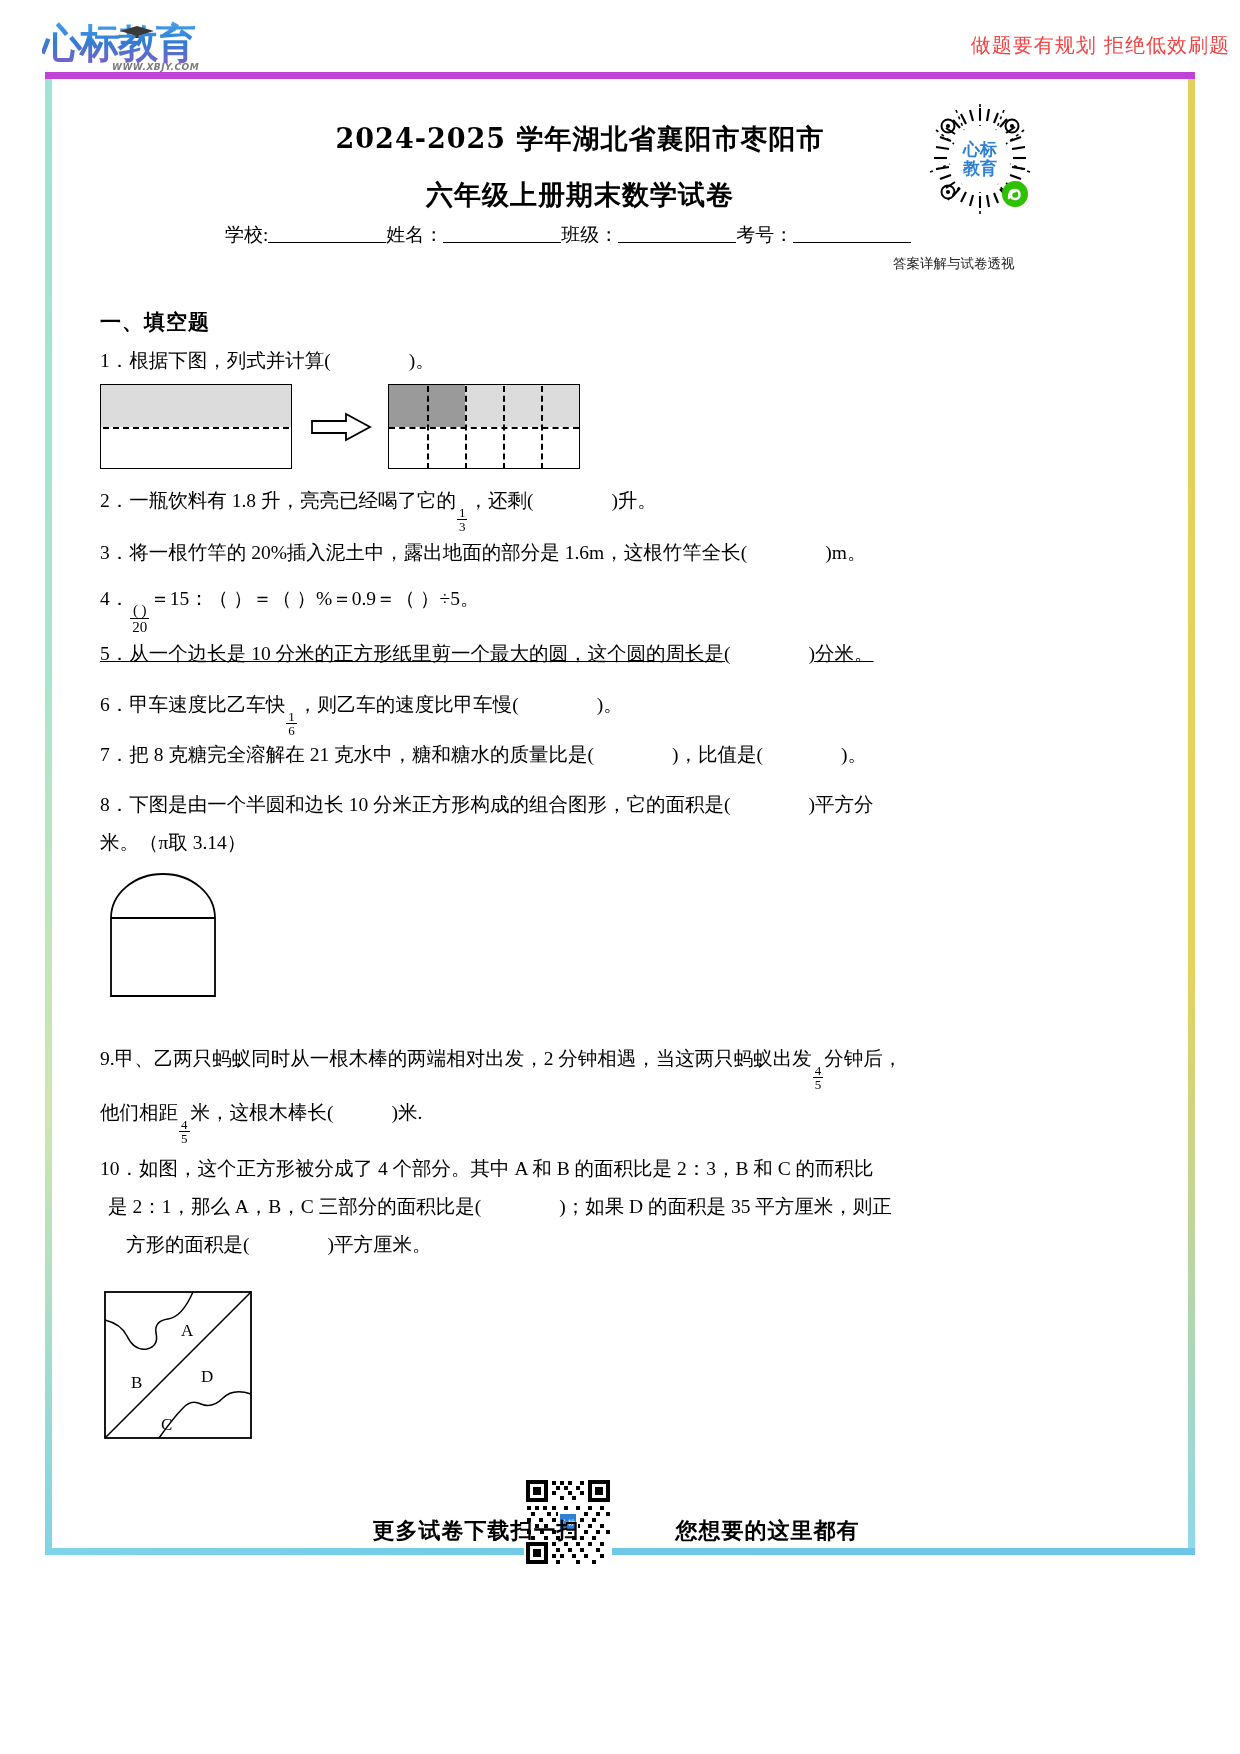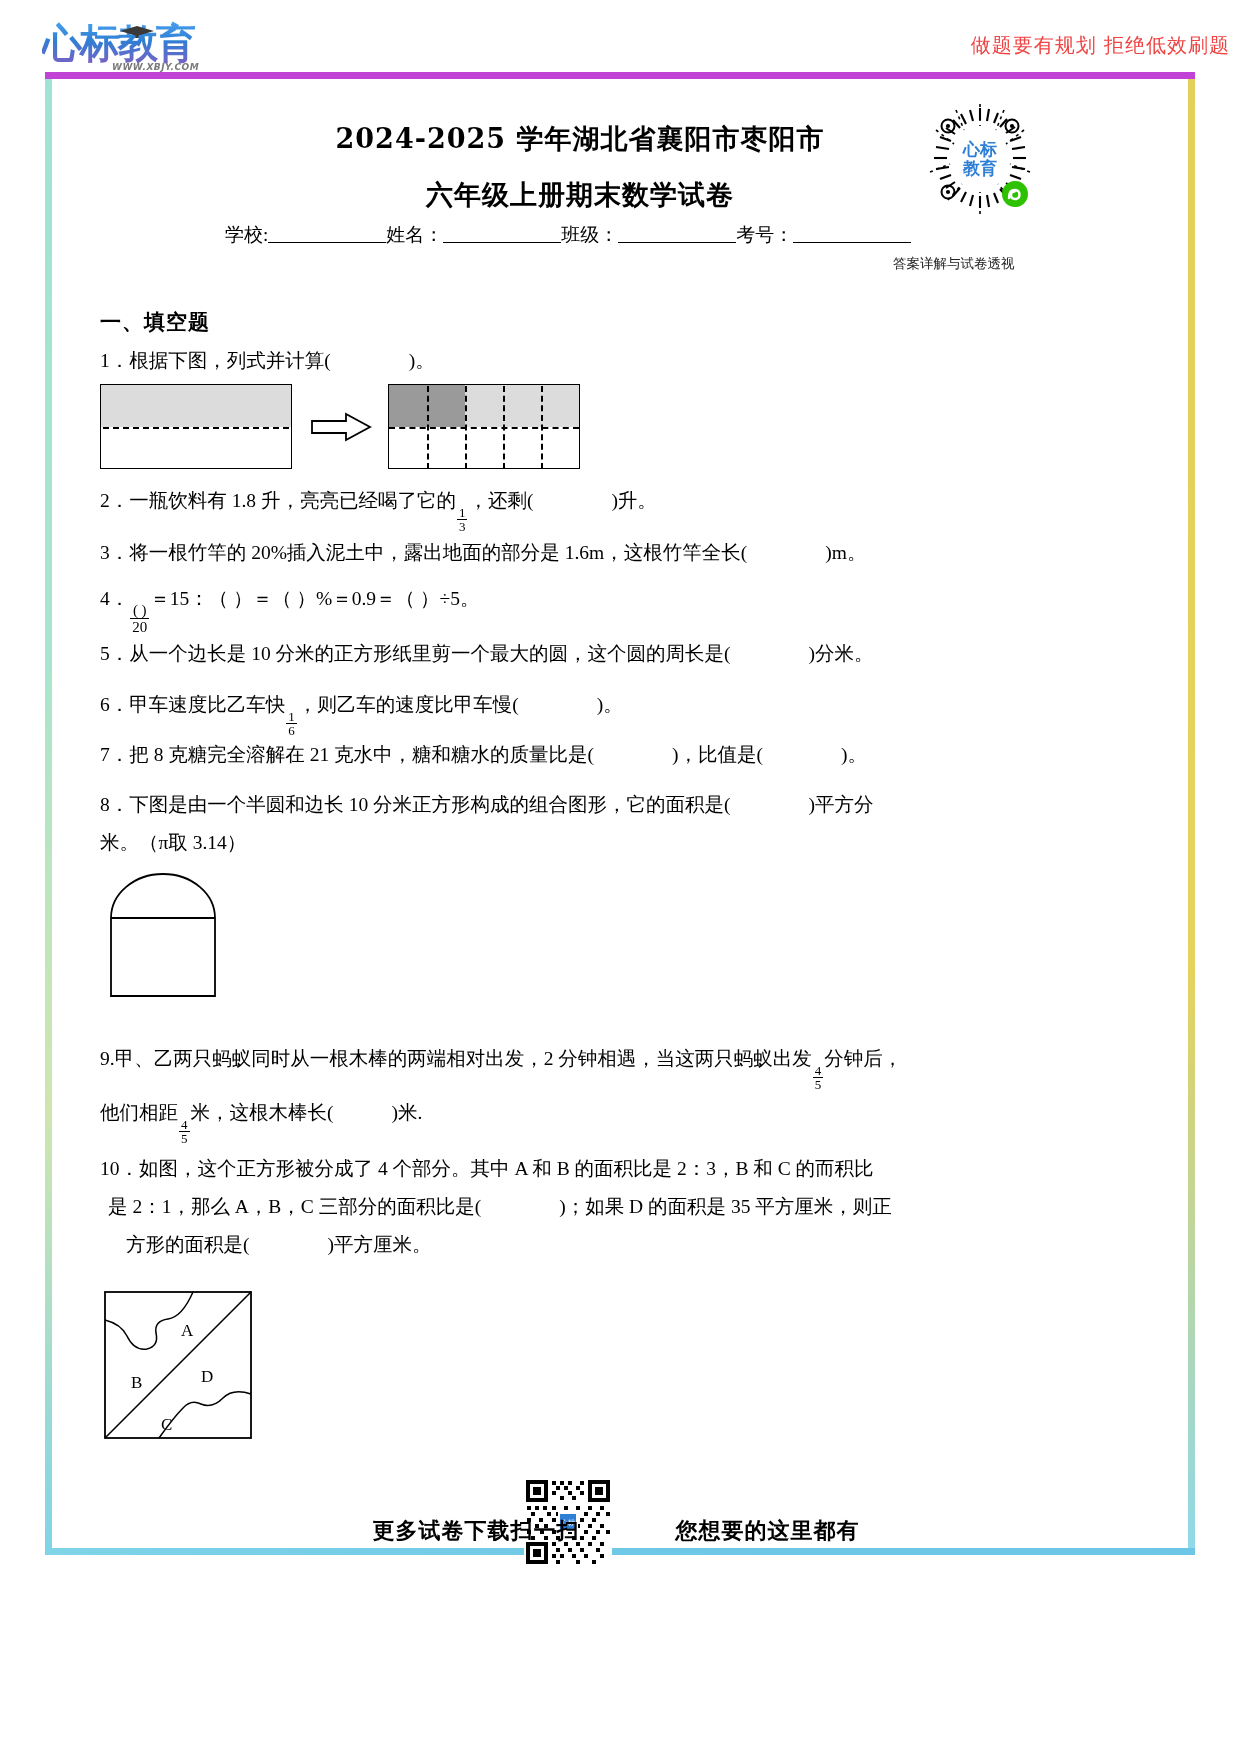--- a/index.html
+++ b/index.html
@@ -302,21 +302,21 @@
   <span>3．</span><span>将一根竹竿的 20%插入泥土中，露出地面的部分是 1.6m，这根竹竿全长(</span><span class="blk"></span><span>)m。</span>
 </div>
 
 <div class="q" style="left:100px; top:582px;">
   <span>4．</span><span class="frac frac-lg">
       <span class="num">(        )</span>
       <span class="den">20</span>
     </span><span>＝15：（    ）＝（    ）%＝0.9＝（    ）÷5。</span>
 </div>
 
-<div class="q" style="left:100px; top:637px;">
+<div class="q" style="left:100px; top:637px;text-decoration:underline;">
   <span>5．</span><span>从一个边长是 10 分米的正方形纸里剪一个最大的圆，这个圆的周长是(</span><span class="blk"></span><span>)分米。</span>
 </div>
 
 <div class="q" style="left:100px; top:688px;">
   <span>6．</span><span>甲车速度比乙车快</span><span class="frac">
       <span class="num">1</span>
       <span class="den">6</span>
     </span><span>，则乙车的速度比甲车慢(</span><span class="blk"></span><span>)。</span>
 </div>
 

